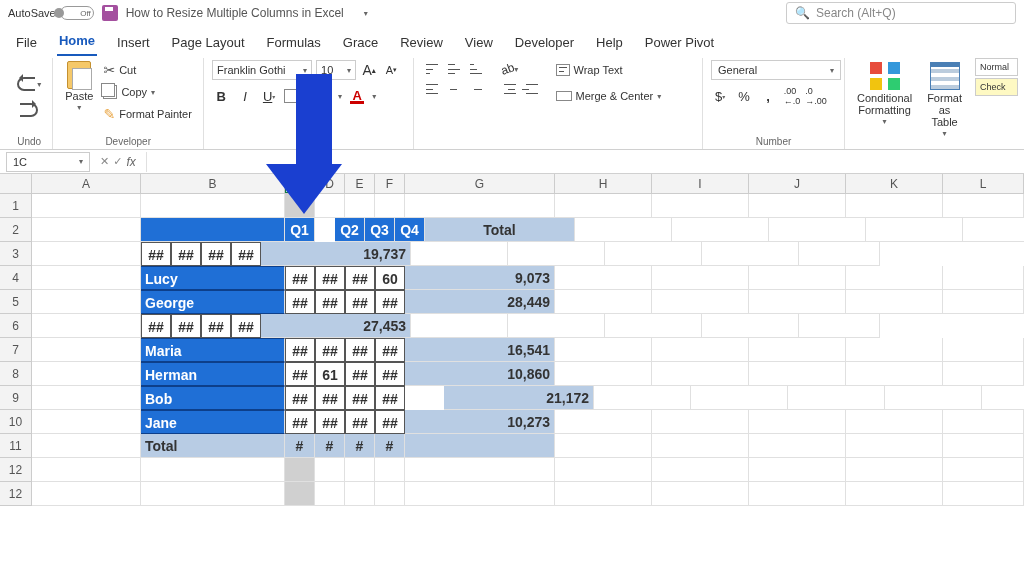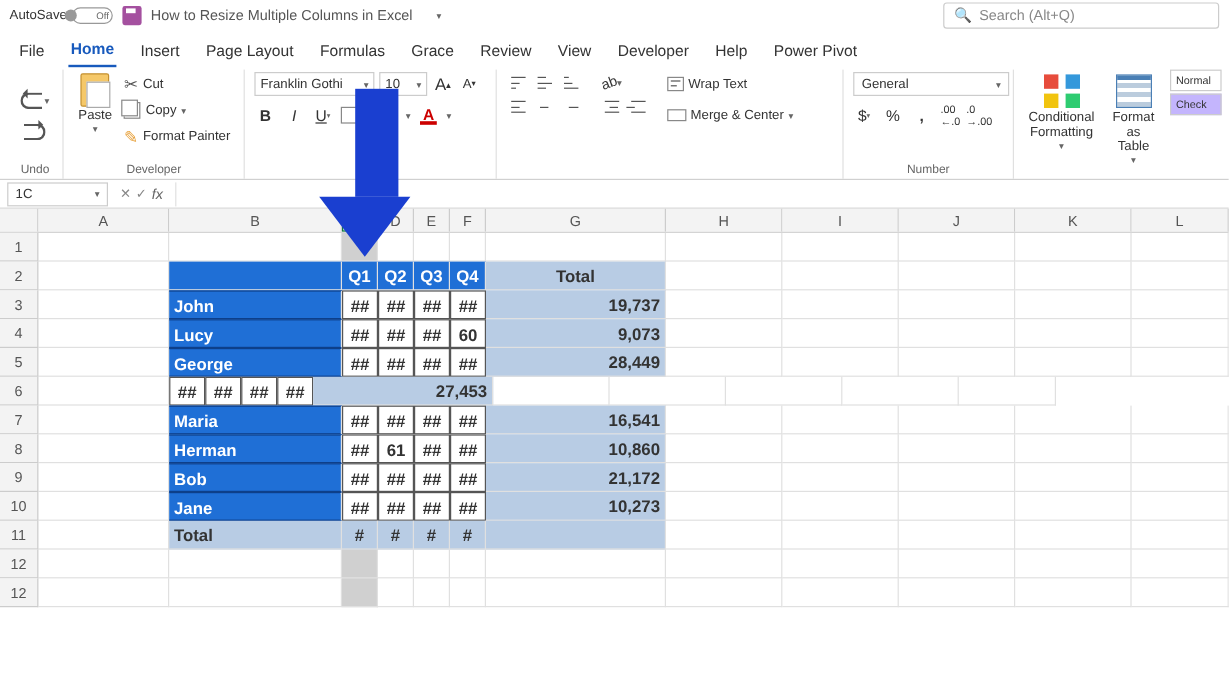--- a/index.html
+++ b/index.html
@@ -355,21 +355,21 @@
         <span>Format as Table</span>
           <span class="chev">▾</span>
       </div>
     </div>
   </div>
 
   <div class="styles-prev">
     <div class="sp-row" style="background:#fff">
         <span>Normal</span>
       </div>
-    <div class="sp-row" style="background:#c4b5fd">
+    <div class="sp-row" style="background:#fef9c3">
         <span>Check</span>
       </div>
   </div>
 
 </div>
 
 <div class="formula-bar">
   <div class="name-box">
       <span>1C</span>
       <span class="chev">▾</span>
@@ -426,33 +426,32 @@
           <div class="cell" style="width: 97px;"></div>
           <div class="cell" style="width: 97px;"></div>
           <div class="cell" style="width: 97px;"></div>
           <div class="cell" style="width: 97px;"></div>
           <div class="cell" style="width: 81px;"></div>
         </div>
         <div class="row">
           <div class="cell" style="width: 109px;"></div>
           <div class="cell thdr first" style="width: 144px;"></div>
           <div class="cell sel-col thdr" style="width: 30px;">Q1</div>
-          <div class="cell thdr" style="width: 30px;">Q2</div>
+          <div class="cell thdr" style="width: 30px; margin-left: 20px;">Q2</div>
           <div class="cell thdr" style="width: 30px;">Q3</div>
           <div class="cell thdr" style="width: 30px;">Q4</div>
           <div class="cell ttotal" style="width: 150px;">Total</div>
           <div class="cell" style="width: 97px;"></div>
           <div class="cell" style="width: 97px;"></div>
           <div class="cell" style="width: 97px;"></div>
           <div class="cell" style="width: 97px;"></div>
           <div class="cell" style="width: 81px;"></div>
         </div>
         <div class="row">
           <div class="cell" style="width: 109px;"></div>
-          <div class="cell tname tname-border" style="width: 144px;">John</div>
           <div class="cell sel-col tq" style="width: 30px;">##</div>
           <div class="cell tq" style="width: 30px;">##</div>
           <div class="cell tq" style="width: 30px;">##</div>
           <div class="cell tq" style="width: 30px;">##</div>
           <div class="cell ttotal-r" style="width: 150px;">19,737</div>
           <div class="cell" style="width: 97px;"></div>
           <div class="cell" style="width: 97px;"></div>
           <div class="cell" style="width: 97px;"></div>
           <div class="cell" style="width: 97px;"></div>
           <div class="cell" style="width: 81px;"></div>
@@ -526,21 +525,21 @@
           <div class="cell" style="width: 97px;"></div>
           <div class="cell" style="width: 81px;"></div>
         </div>
         <div class="row">
           <div class="cell" style="width: 109px;"></div>
           <div class="cell tname tname-border" style="width: 144px;">Bob</div>
           <div class="cell sel-col tq" style="width: 30px;">##</div>
           <div class="cell tq" style="width: 30px;">##</div>
           <div class="cell tq" style="width: 30px;">##</div>
           <div class="cell tq" style="width: 30px;">##</div>
-          <div class="cell ttotal-r" style="width: 150px;">21,172</div>
+          <div class="cell ttotal-r" style="width: 150px; margin-left: 39px;">21,172</div>
           <div class="cell" style="width: 97px;"></div>
           <div class="cell" style="width: 97px;"></div>
           <div class="cell" style="width: 97px;"></div>
           <div class="cell" style="width: 97px;"></div>
           <div class="cell" style="width: 81px;"></div>
         </div>
         <div class="row">
           <div class="cell" style="width: 109px;"></div>
           <div class="cell tname tname-border" style="width: 144px;">Jane</div>
           <div class="cell sel-col tq" style="width: 30px;">##</div>

